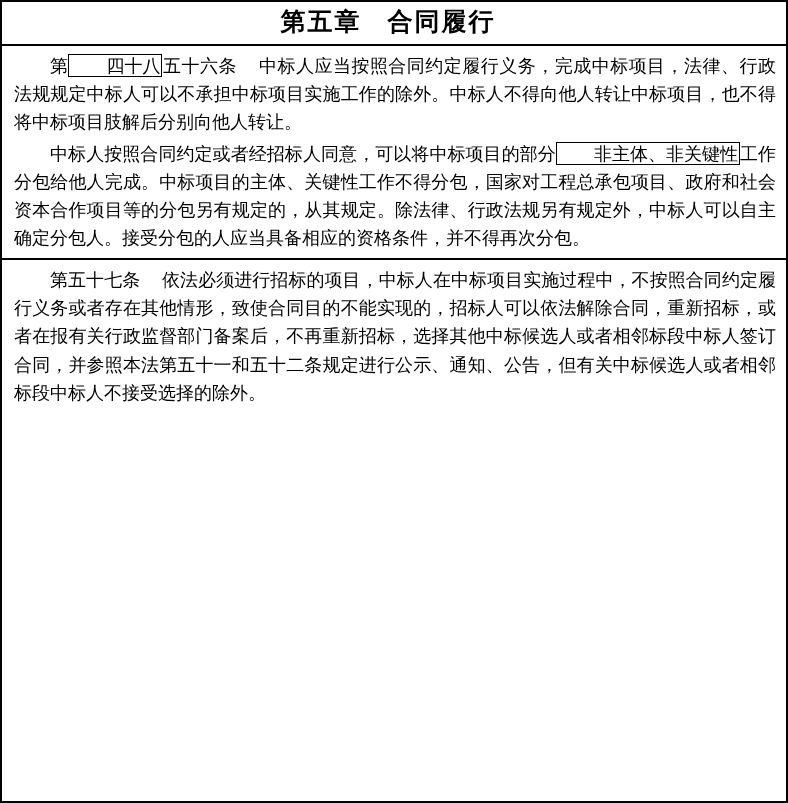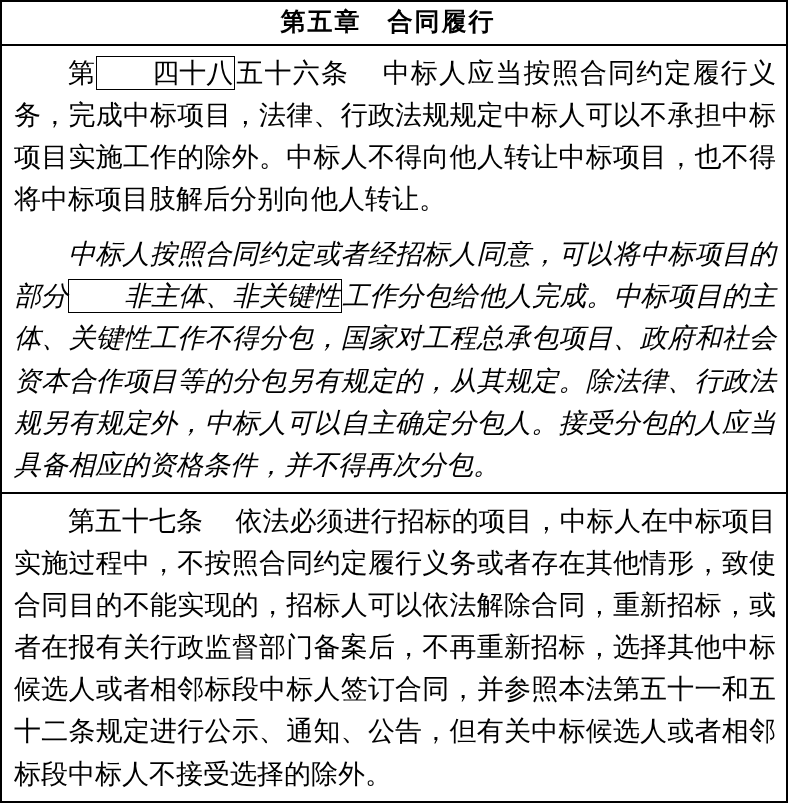--- a/index.html
+++ b/index.html
@@ -37,30 +37,29 @@
   }
   .section {
     padding: 6px 10px 6px 12px;
     box-sizing: border-box;
   }
   .section.divided {
     border-top: 2px solid #000;
   }
   .para {
     font-family: "DejaVu Serif", serif;
-    font-size: 27px;
+    font-size: 18px;
     line-height: 1.56;
     text-align: justify;
     text-justify: inter-ideograph;
     margin: 0 0 0 0;
     text-indent: 2em;
   }
   .para + .para {
-    margin-top: 13px;
-    font-style: italic;
+    margin-top: 4px;
   }
   .boxed {
     border: 1.5px solid #000;
     padding: 0 1px;
     display: inline-block;
     line-height: 1.18;
   }
   .spacer-wide {
     display: inline-block;
     width: 1.2em;

